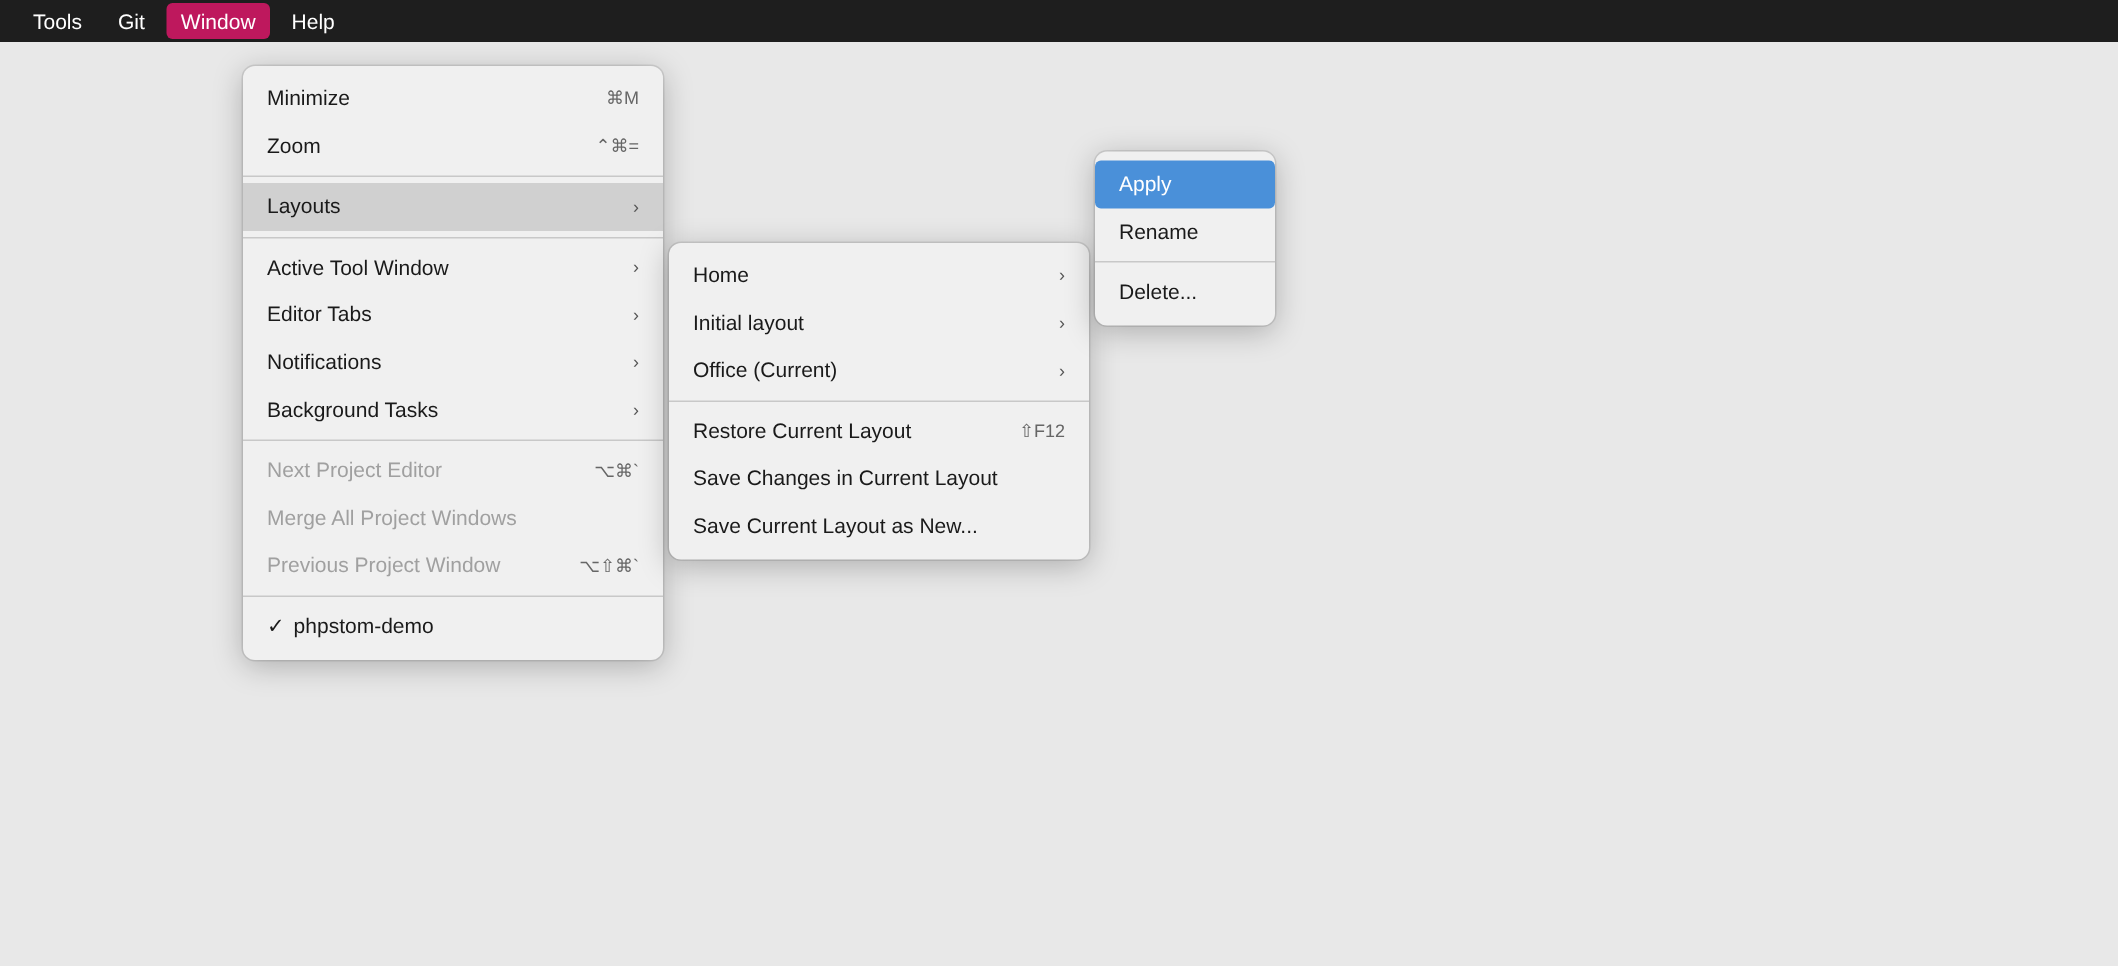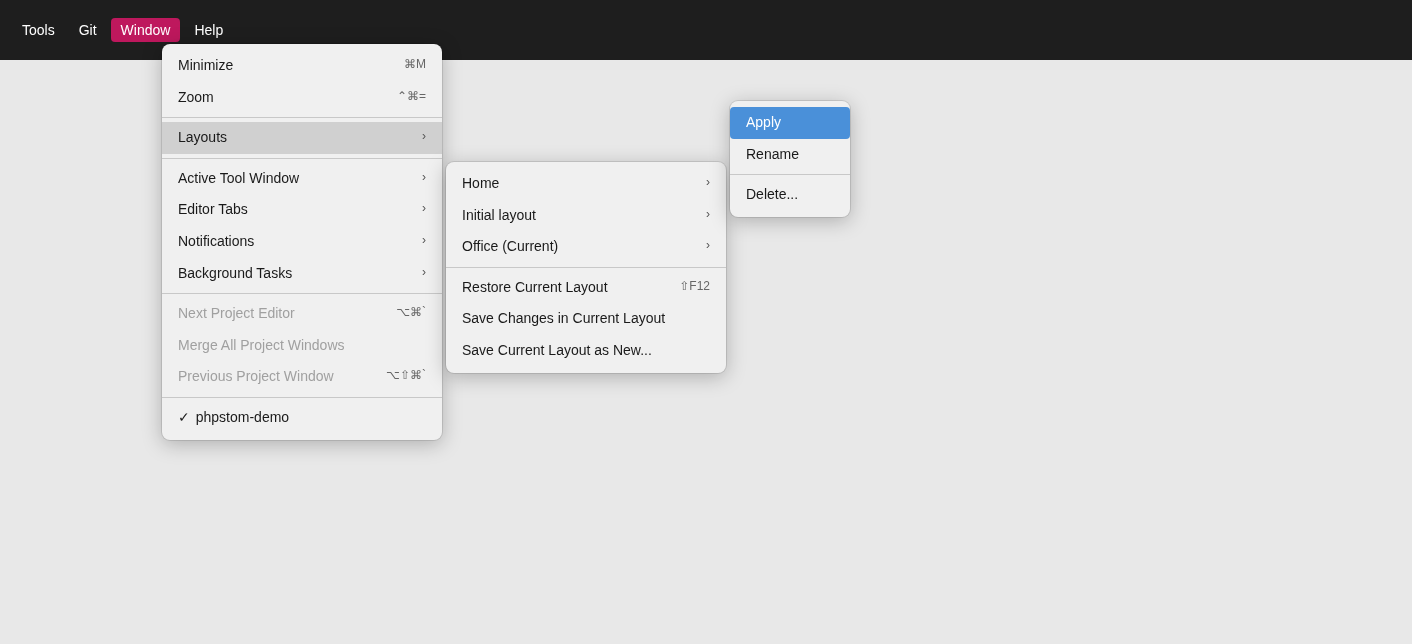--- a/index.html
+++ b/index.html
@@ -9,21 +9,21 @@
       background: #e8e8e8;
       font-family: -apple-system, BlinkMacSystemFont, "SF Pro Text", "Helvetica Neue", sans-serif;
       font-size: 14px;
       overflow: hidden;
       position: relative;
     }
 
     
     .menubar {
       background: #1e1e1e;
-      height: 60px;
+      height: 28px;
       display: flex;
       align-items: center;
       padding: 0 12px;
       gap: 4px;
     }
     .menubar-item {
       color: #ffffff;
       padding: 4px 10px;
       border-radius: 4px;
       cursor: pointer;
@@ -47,21 +47,21 @@
       background: #f0f0f0;
       border-radius: 8px;
       box-shadow: 0 4px 20px rgba(0,0,0,0.25), 0 0 0 1px rgba(0,0,0,0.1);
       min-width: 280px;
       padding: 6px 0;
       overflow: hidden;
     }
 
     .menu-item {
       display: flex;
-      align-items: flex-start;
+      align-items: center;
       justify-content: space-between;
       padding: 6px 16px;
       cursor: pointer;
       color: #1a1a1a;
       font-size: 14px;
       line-height: 1.4;
     }
     .menu-item:hover, .menu-item.selected {
       background: #d0d0d0;
       gap: 45px;

